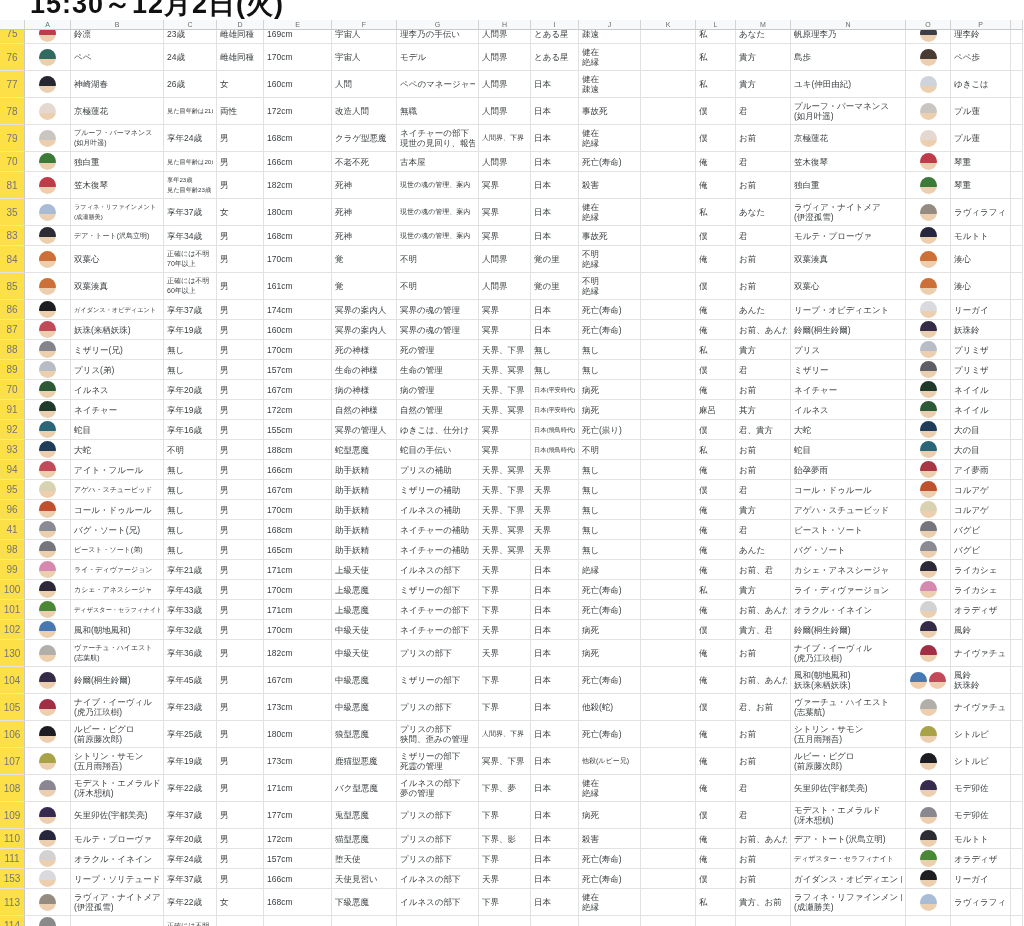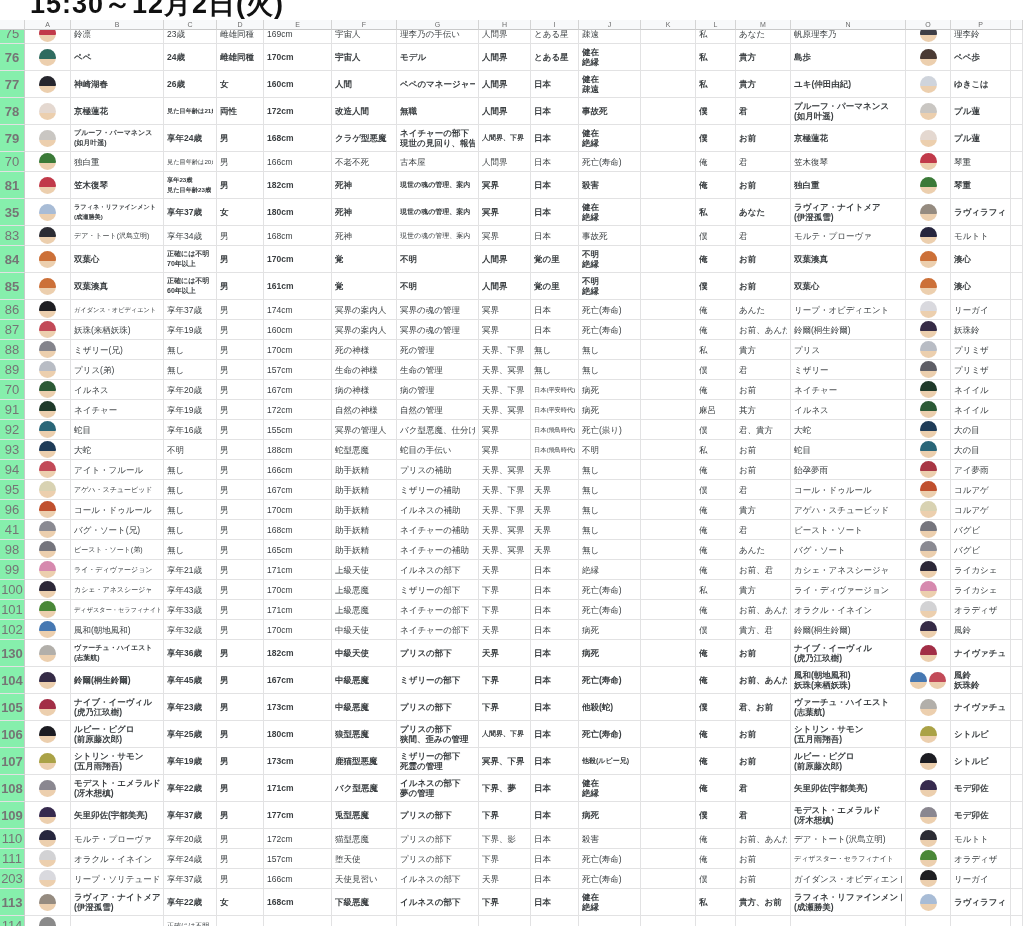--- a/index.html
+++ b/index.html
@@ -20,30 +20,30 @@
   }
   .header-row{height:10px;}
   .header-cell{
     background:#f8f9fa;border-right:1px solid #d4d4d4;border-bottom:1px solid #c9c9c9;
     font-size:7px;color:#6b6b6b;display:flex;align-items:center;justify-content:center;
     overflow:hidden;
   }
   .rows{height:896px;overflow:hidden;}
   .rows .row:first-child{margin-top:-6px;}
   .sgl{height:20px;}
-  .dbl{height:27px;font-weight:bold;}
+  .dbl{height:27px;}
   .cell{
     border-right:1px solid #e2e2e3;border-bottom:1px solid #e2e2e3;
     padding:0 3px;overflow:hidden;white-space:nowrap;
     display:flex;flex-direction:column;justify-content:center;
     font-size:8.5px;color:#3c4043;line-height:10px;background:#fff;
   }
   .gutter{
-    background:#86efac;border-right:1px solid #c9c9c9;border-bottom:1px solid #e2e2e3;
-    color:#757575;font-size:13px;display:flex;align-items:center;justify-content:center;
+    background:#fde047;border-right:1px solid #c9c9c9;border-bottom:1px solid #e2e2e3;
+    color:#757575;font-size:10px;display:flex;align-items:center;justify-content:center;
     overflow:hidden;
   }
   .avcell{flex-direction:row;align-items:center;justify-content:center;gap:2px;padding:0;}
   .avatar{width:17px;height:17px;border-radius:50%;flex:0 0 auto;}
   .sm{font-size:7px;}
   .sm2{font-size:6.2px;}
   .line{display:block;overflow:hidden;}
 </style>
 </head>
 <body>
@@ -1020,21 +1020,21 @@
         <div class="cell">
           <span class="line">男</span>
         </div>
         <div class="cell">
           <span class="line">155cm</span>
         </div>
         <div class="cell">
           <span class="line">冥界の管理人</span>
         </div>
         <div class="cell">
-          <span class="line">バク型悪魔、仕分け</span>
+          <span class="line">ゆきこは、仕分け</span>
         </div>
         <div class="cell">
           <span class="line">冥界</span>
         </div>
         <div class="cell sm2">
           <span class="line">日本(飛鳥時代)</span>
         </div>
         <div class="cell">
           <span class="line">死亡(祟り)</span>
         </div>
@@ -2097,21 +2097,21 @@
           <div class="avatar" style="background: linear-gradient(rgb(74, 136, 56) 58%, rgb(236, 207, 174) 58%);"></div>
         </div>
         <div class="cell">
           <span class="line">オラディザ</span>
         </div>
         <div class="cell">
           <span class="line"></span>
         </div>
       </div>
       <div class="row sgl">
-        <div class="gutter">203</div>
+        <div class="gutter">153</div>
         <div class="cell avcell">
           <div class="avatar" style="background: linear-gradient(rgb(217, 217, 222) 58%, rgb(236, 207, 174) 58%);"></div>
         </div>
         <div class="cell">
           <span class="line">リープ・ソリテュード</span>
         </div>
         <div class="cell">
           <span class="line">享年37歳</span>
         </div>
         <div class="cell">

